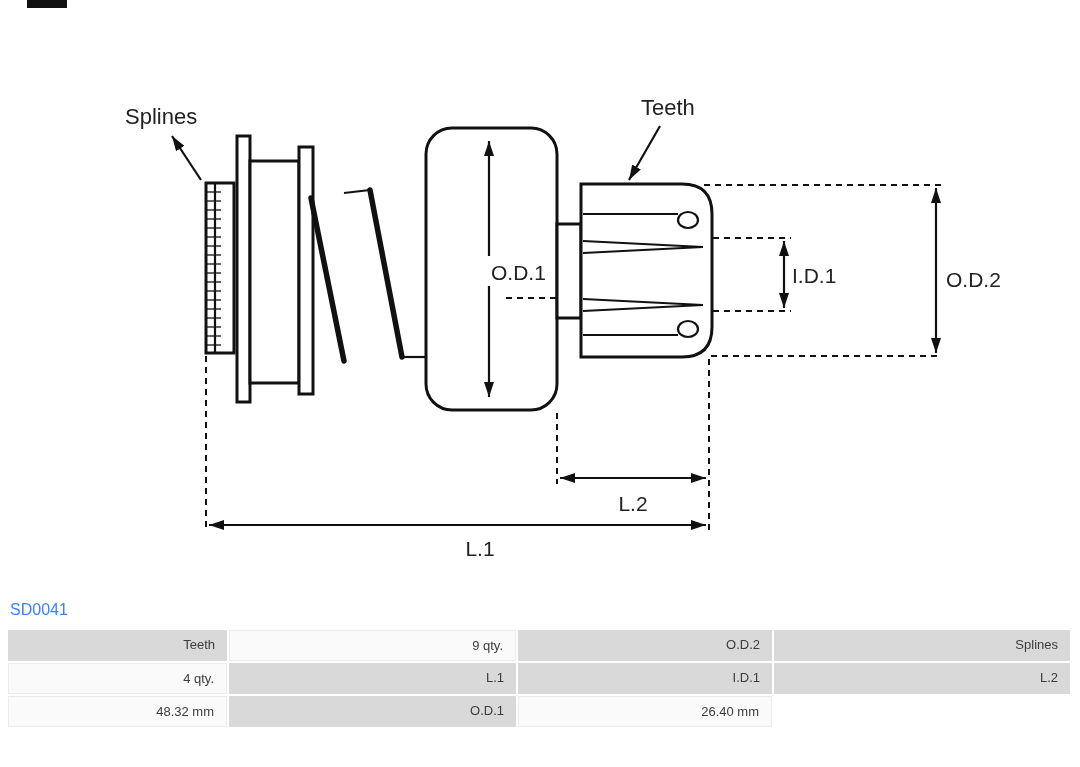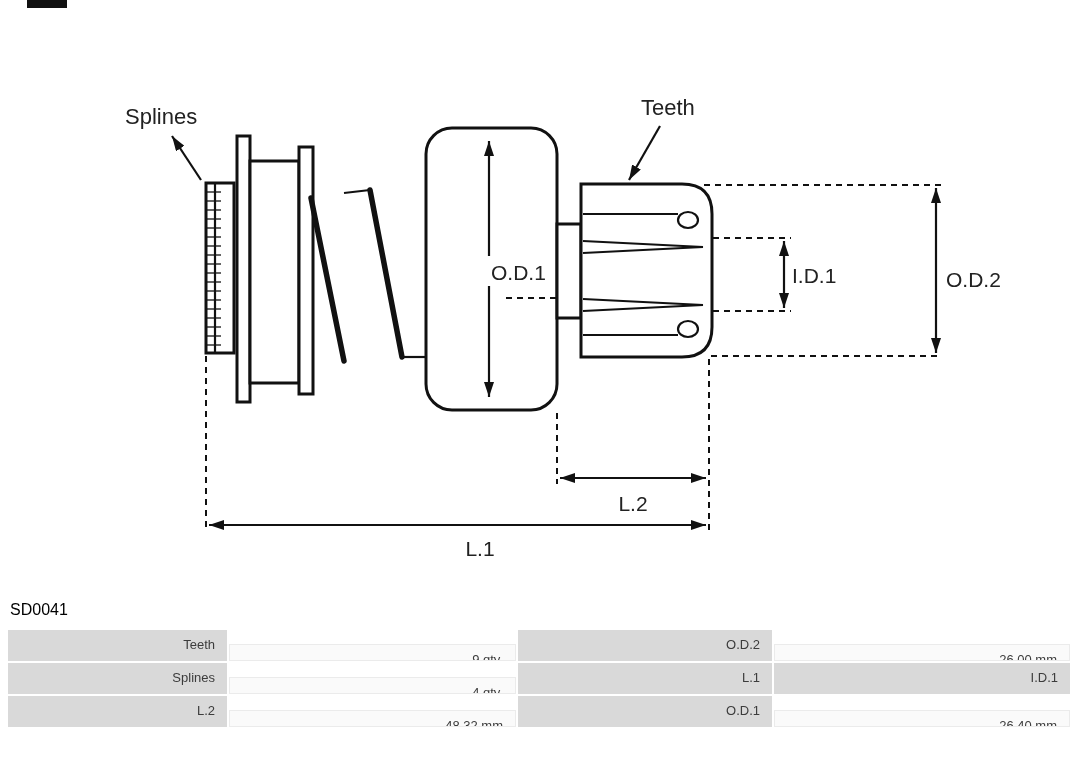--- a/index.html
+++ b/index.html
@@ -10,38 +10,38 @@
   #logo-bar{position:absolute;left:27px;top:0;width:40px;height:8px;background:#111;}
   #diagram{position:absolute;left:0;top:0;}
   .outline{fill:#fff;stroke:#111;stroke-width:3;}
   .thin{fill:none;stroke:#111;stroke-width:2.2;}
   .coil{fill:none;stroke:#111;stroke-width:5.5;stroke-linecap:round;}
   .dash{fill:none;stroke:#111;stroke-width:2;stroke-dasharray:6 5;}
   .dim{fill:none;stroke:#111;stroke-width:2.2;}
   .lbl-txt{font-family:"Liberation Sans",sans-serif;font-size:22px;fill:#222;}
   .dim-txt{font-family:"Liberation Sans",sans-serif;font-size:21px;fill:#222;}
   #part-number{
-    position:absolute;left:10px;top:601px;font-size:16px;color:#000000;
+    position:absolute;left:10px;top:601px;font-size:16px;color:#3b82f6;
     font-family:"Liberation Sans",sans-serif;
   }
   #spec-table{
     position:absolute;left:8px;top:630px;
     display:grid;
     grid-template-columns:219px 287px 254px 296px;
     grid-auto-rows:31px;
     column-gap:2px;row-gap:2px;
   }
   #spec-table .cell{
     box-sizing:border-box;
     font-size:13px;color:#3c3c3c;
     text-align:right;padding:0 12px 0 6px;
     line-height:30px;white-space:nowrap;overflow:hidden;
   }
   #spec-table .lbl{background:#d9d9d9;}
-  #spec-table .val{background:#fafafa;border:1px solid #ebebeb;margin-top:14px;}
+  #spec-table .val{background:#fafafa;border:1px solid #ebebeb;}
 </style>
 </head>
 <body>
 
 <div id="stage">
 
   <div id="logo-bar"></div>
 
   <svg id="diagram" width="1080" height="598" viewBox="0 0 1080 598">
     <defs>
@@ -158,21 +158,20 @@
     </g>
   </svg>
 
   <div id="part-number">SD0041</div>
 
   <div id="spec-table">
 
     <div class="cell lbl">Teeth</div>
     <div class="cell val">9 qty.</div>
     <div class="cell lbl">O.D.2</div>
-    <div class="cell val">26.00 mm</div>
 
     <div class="cell lbl">Splines</div>
     <div class="cell val">4 qty.</div>
     <div class="cell lbl">L.1</div>
 
     <div class="cell lbl">I.D.1</div>
     <div class="cell lbl">L.2</div>
     <div class="cell val">48.32 mm</div>
 
     <div class="cell lbl">O.D.1</div>

